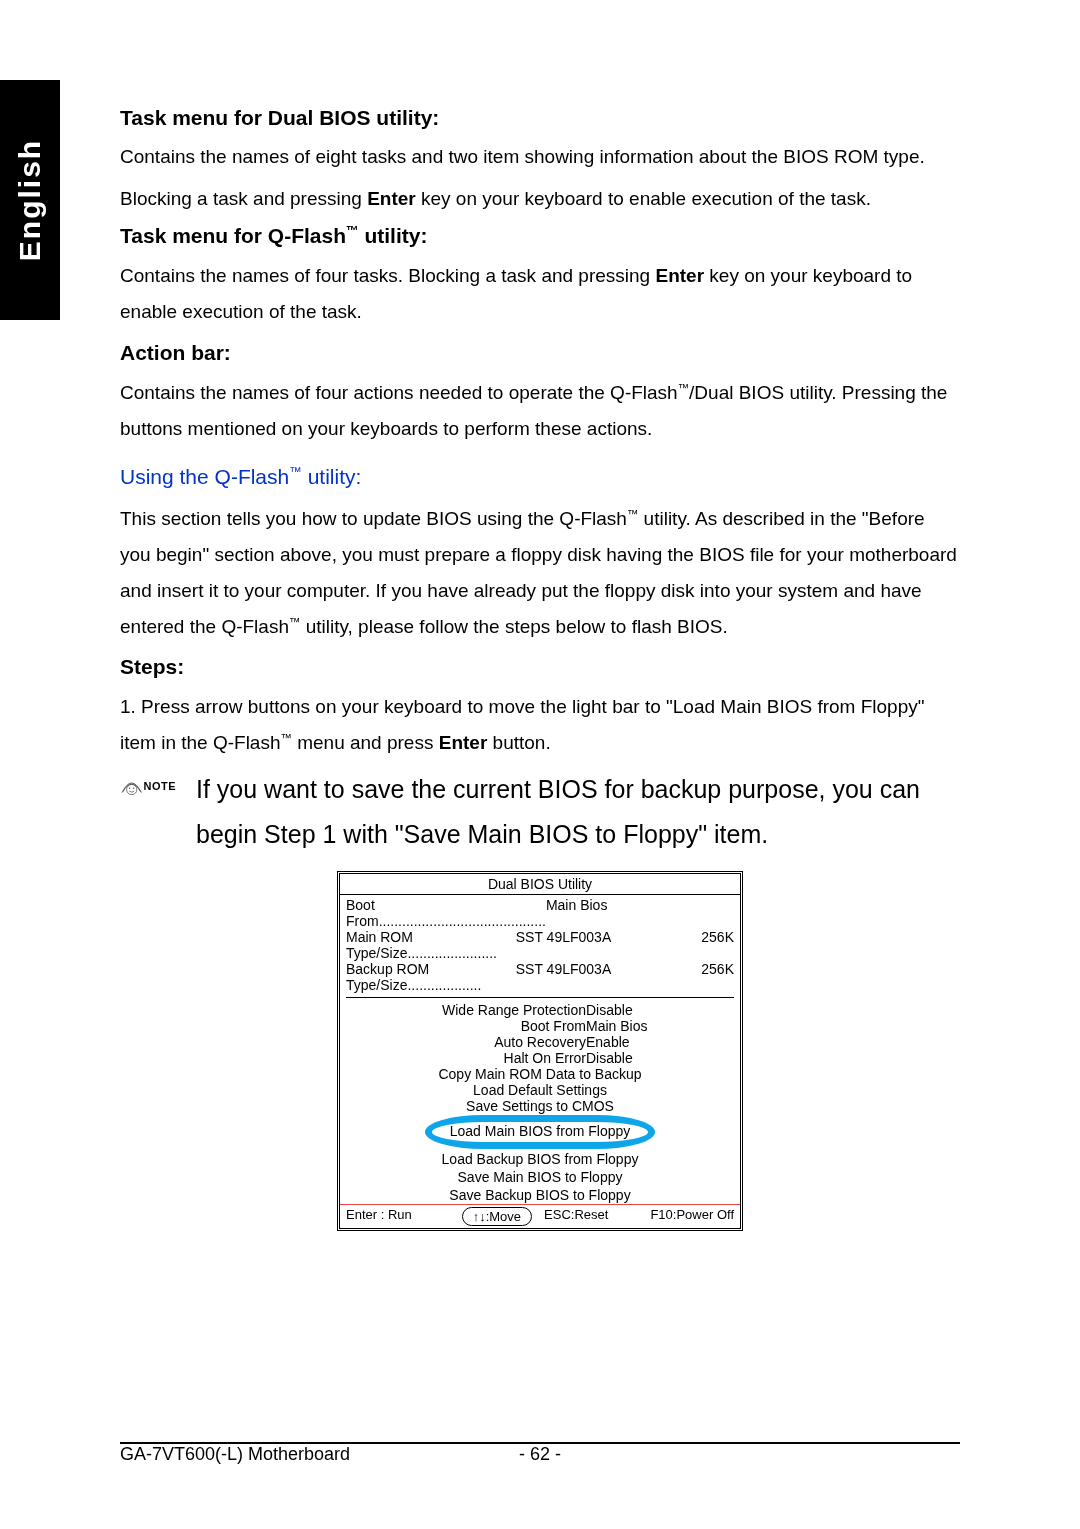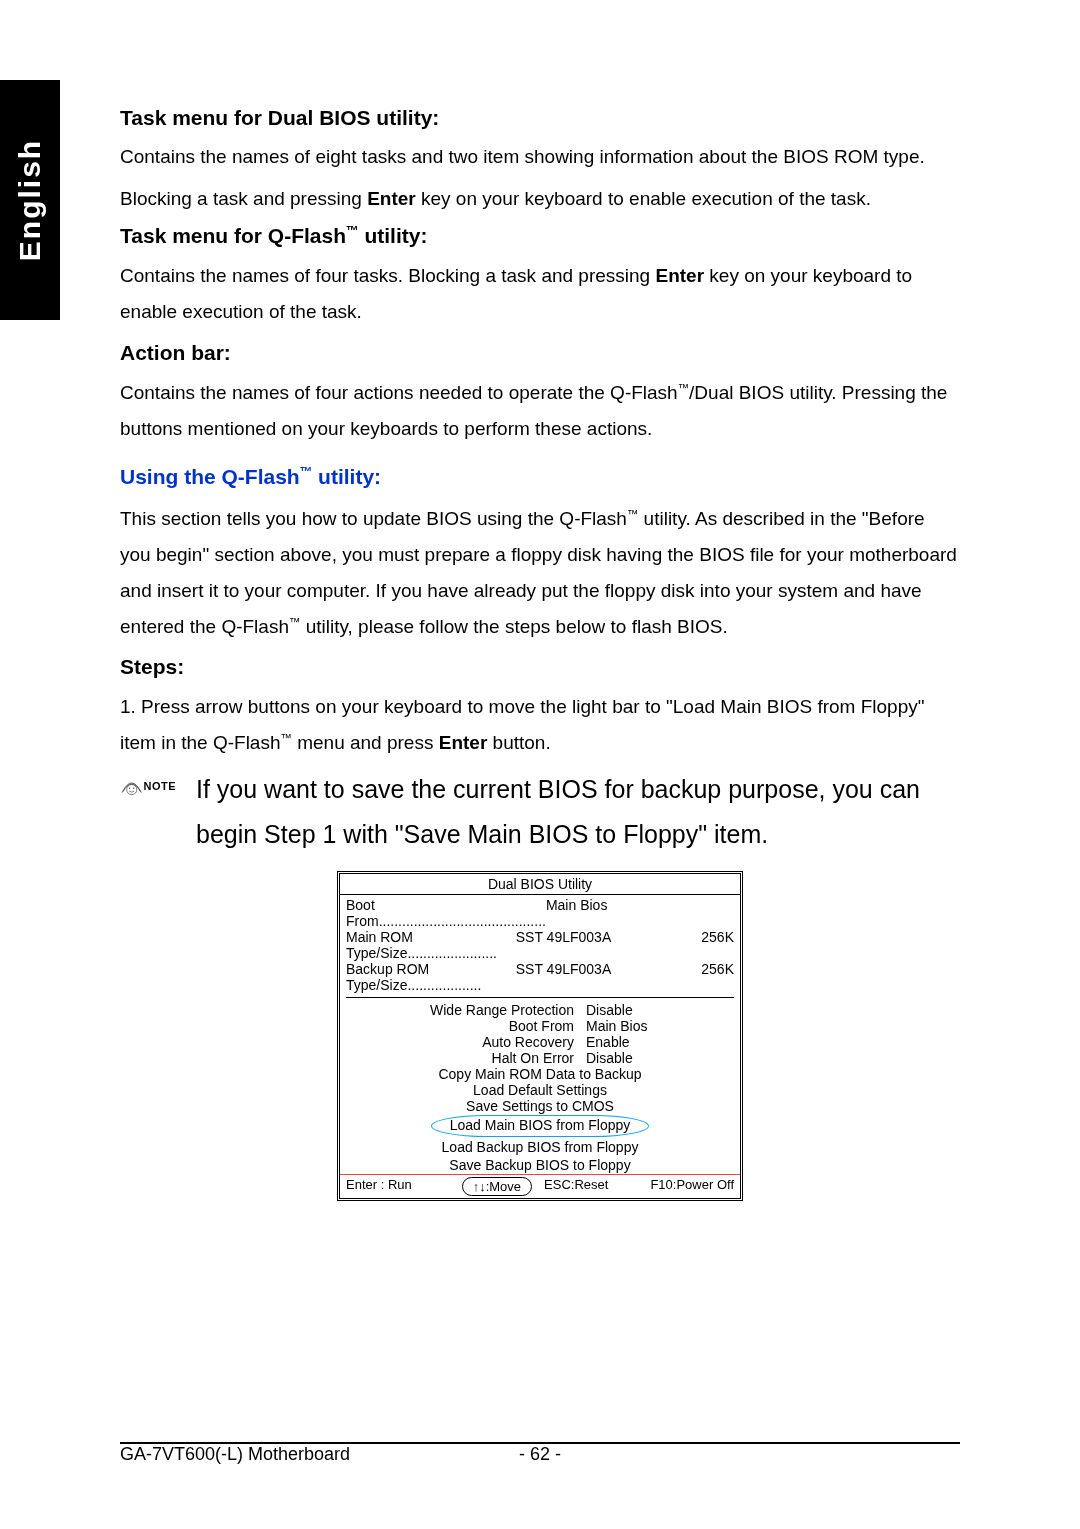--- a/index.html
+++ b/index.html
@@ -36,21 +36,21 @@
     width: 840px;
   }
   .h-bold {
     font-size: 21px;
     font-weight: bold;
     margin-top: 6px;
     margin-bottom: 10px;
   }
   .h-blue {
     font-size: 21px;
-    font-weight: bold;
+    font-weight: normal;
     color: #0033cc;
     margin-top: 18px;
     margin-bottom: 12px;
   }
   .para {
     font-size: 19px;
     line-height: 1.8;
     margin-bottom: 8px;
   }
   .para2 {
@@ -94,28 +94,28 @@
     font-family: Arial, Helvetica, sans-serif;
     font-size: 14px;
   }
   .bios-title { text-align: center; padding: 2px 0; border-bottom: 1px solid #000; }
   .bios-info-row { display:flex; }
   .bios-info-label { width: 210px; }
   .bios-info-val { width: 170px; }
   .bios-info-size { width: 100px; text-align: right; }
   .bios-settings { border-top: 1px solid #000; margin-top: 4px; padding-top: 4px; }
   .bset-row { display:flex; }
-  .bset-label { width: 240px; text-align: right; padding-right: 12px; }
+  .bset-label { width: 240px; text-align: right; padding-right: 0; }
   .bset-val { flex:1; text-align:left; }
   .bset-center { text-align:center; }
   .qflash-title { text-align:center; border-top:1px solid #000; border-bottom:1px solid #000; padding:1px 0;}
   .qflash-item { text-align:center; padding:1px 0;}
   .qflash-highlight {
     display:inline-block;
-    border:1px solid #0ea5e9;
+    border:7px solid #0ea5e9;
     border-radius: 50%/100%;
     padding: 0 18px;
     line-height:1.4;
   }
   .action-row {
     display:flex;
     border-top:1px solid #ef4444;
     font-size:13px;
     gap:12px;
   }
@@ -234,20 +234,21 @@
           </div>
         <div class="bset-center">Copy Main ROM Data to Backup</div>
         <div class="bset-center">Load Default Settings</div>
         <div class="bset-center">Save Settings to CMOS</div>
       </div>
     </div>
     <div class="qflash-item">
       <span class="qflash-highlight">Load Main BIOS from Floppy</span>
     </div>
     <div class="qflash-item">Load Backup BIOS from Floppy</div>
+    <div class="qflash-item">Save Main BIOS to Floppy</div>
     <div class="qflash-item">Save Backup BIOS to Floppy</div>
     <div class="action-row">
       <div class="action-cell-1">Enter : Run</div>
       <div class="action-cell-2">↑↓:Move</div>
       <div class="action-cell-3">ESC:Reset</div>
       <div class="action-cell-4">F10:Power Off</div>
     </div>
   </div>
 
 </div>

